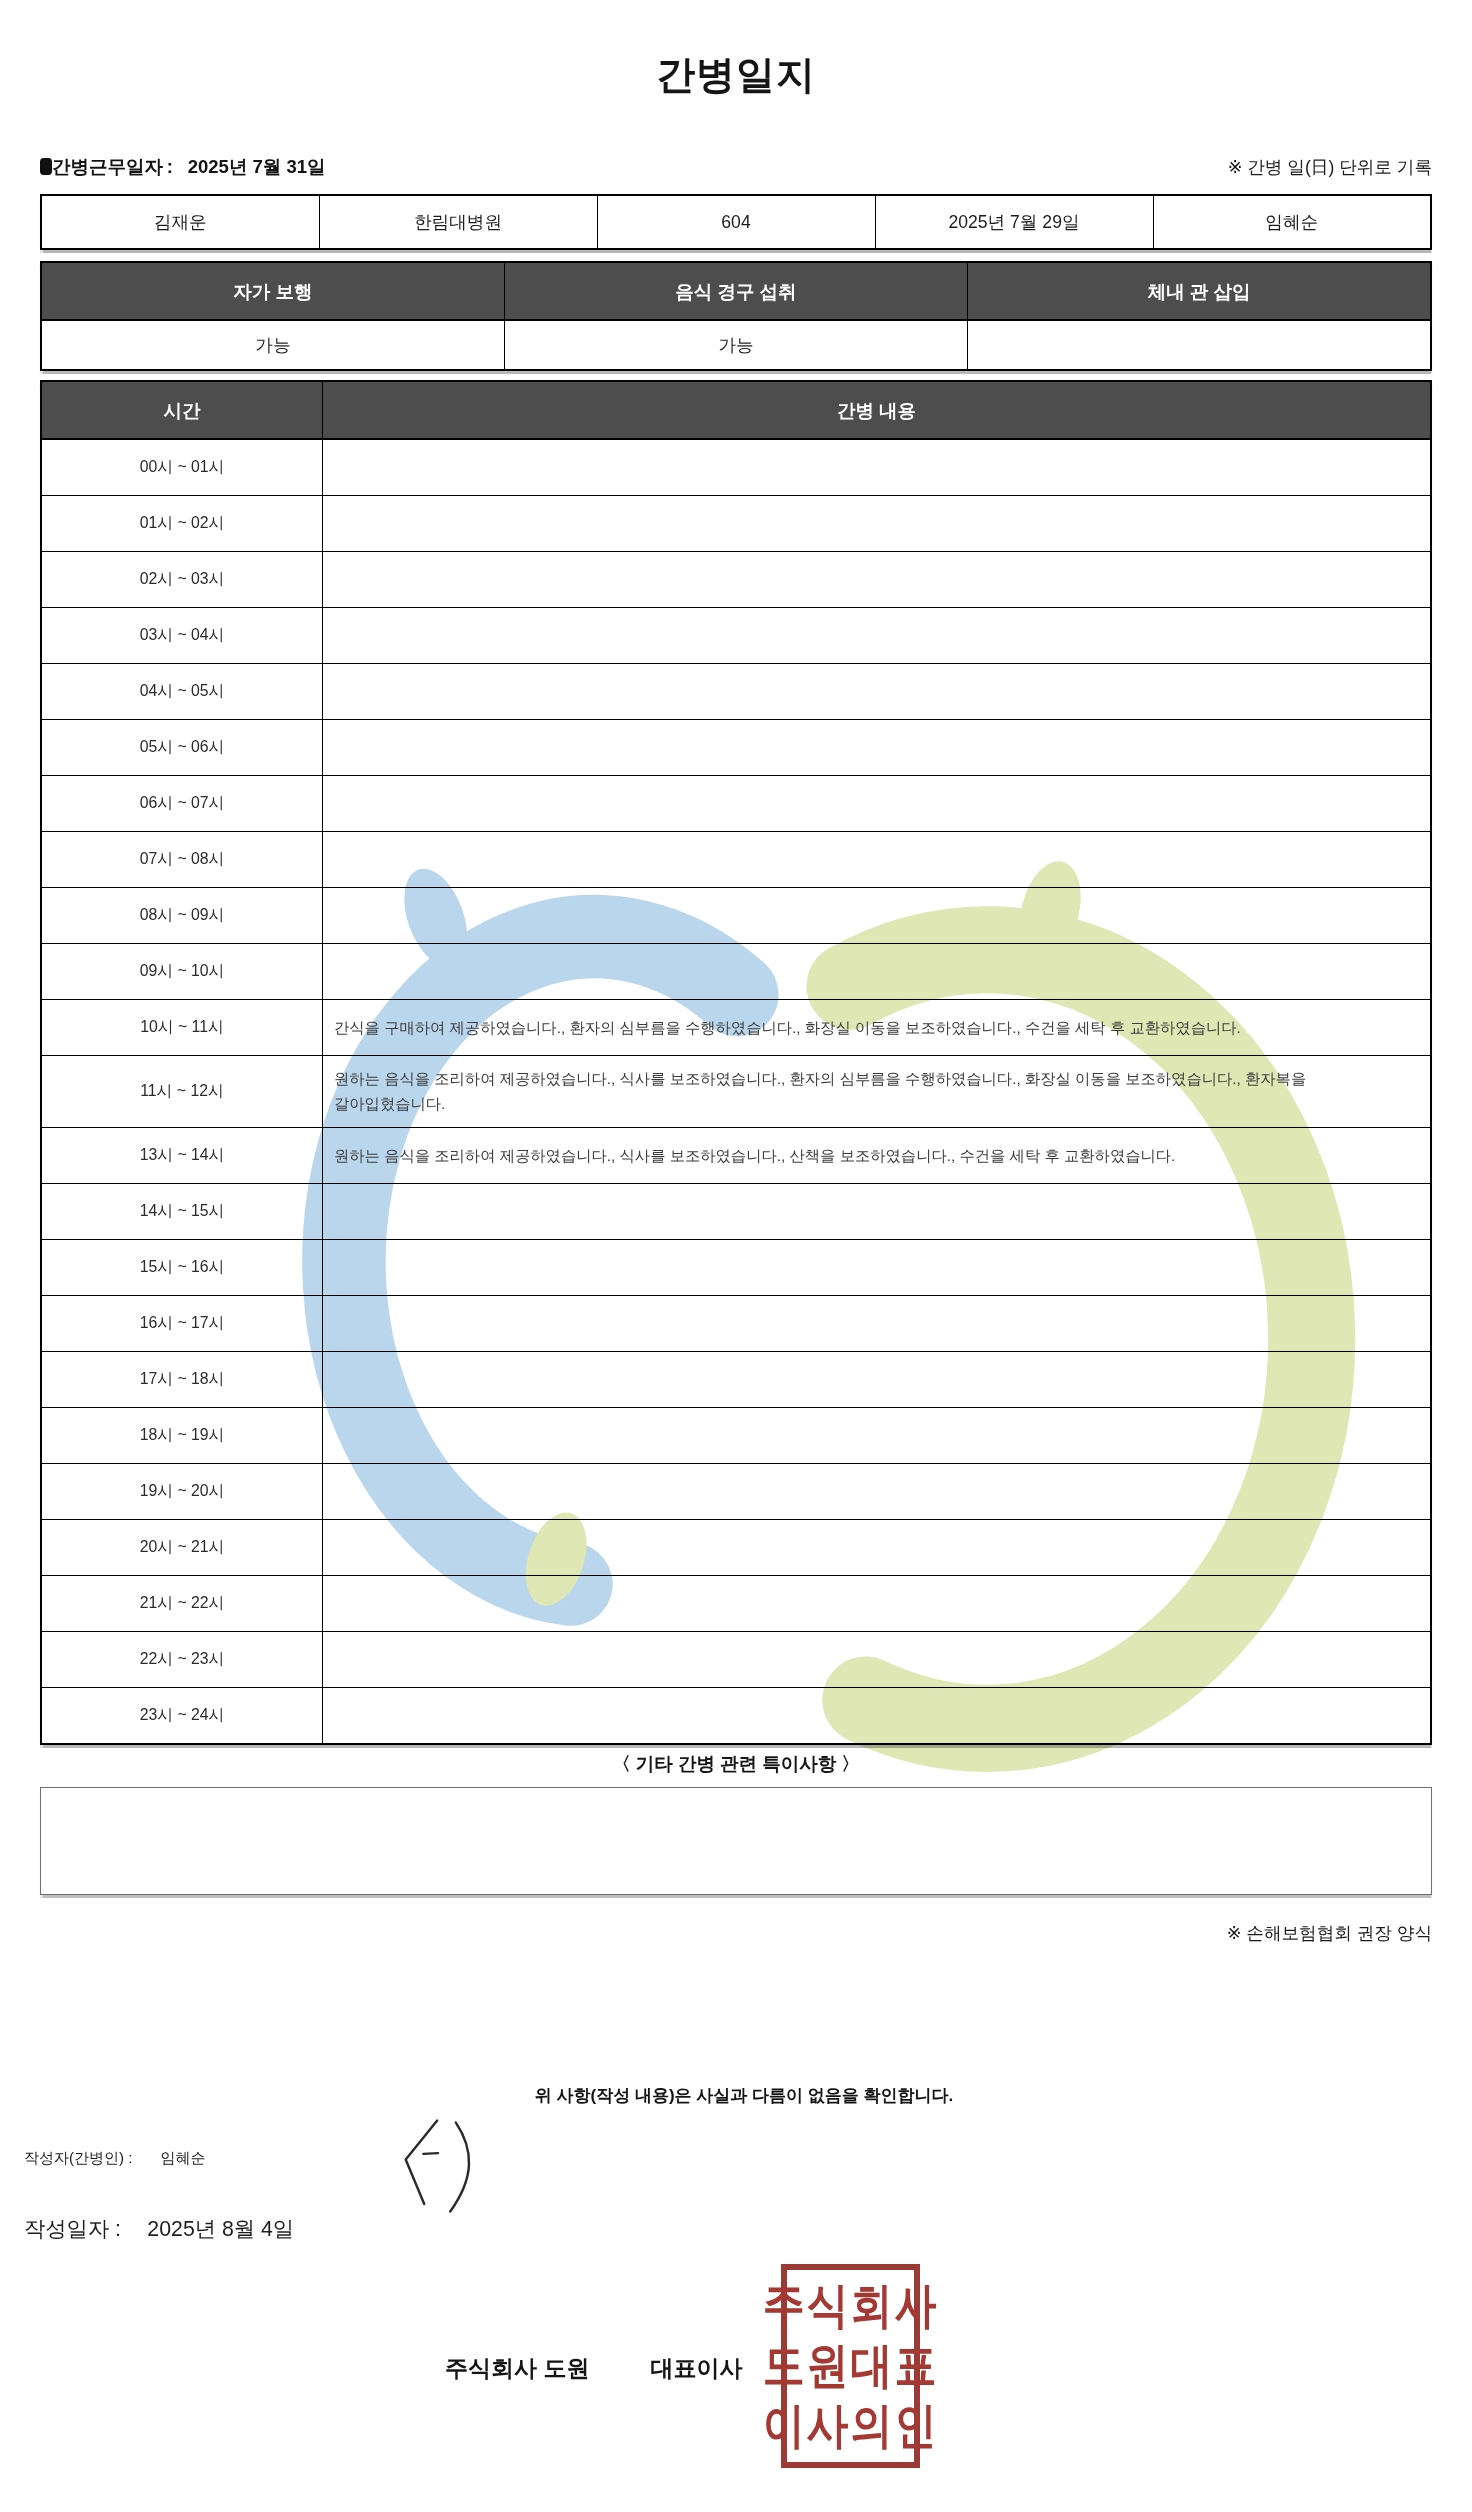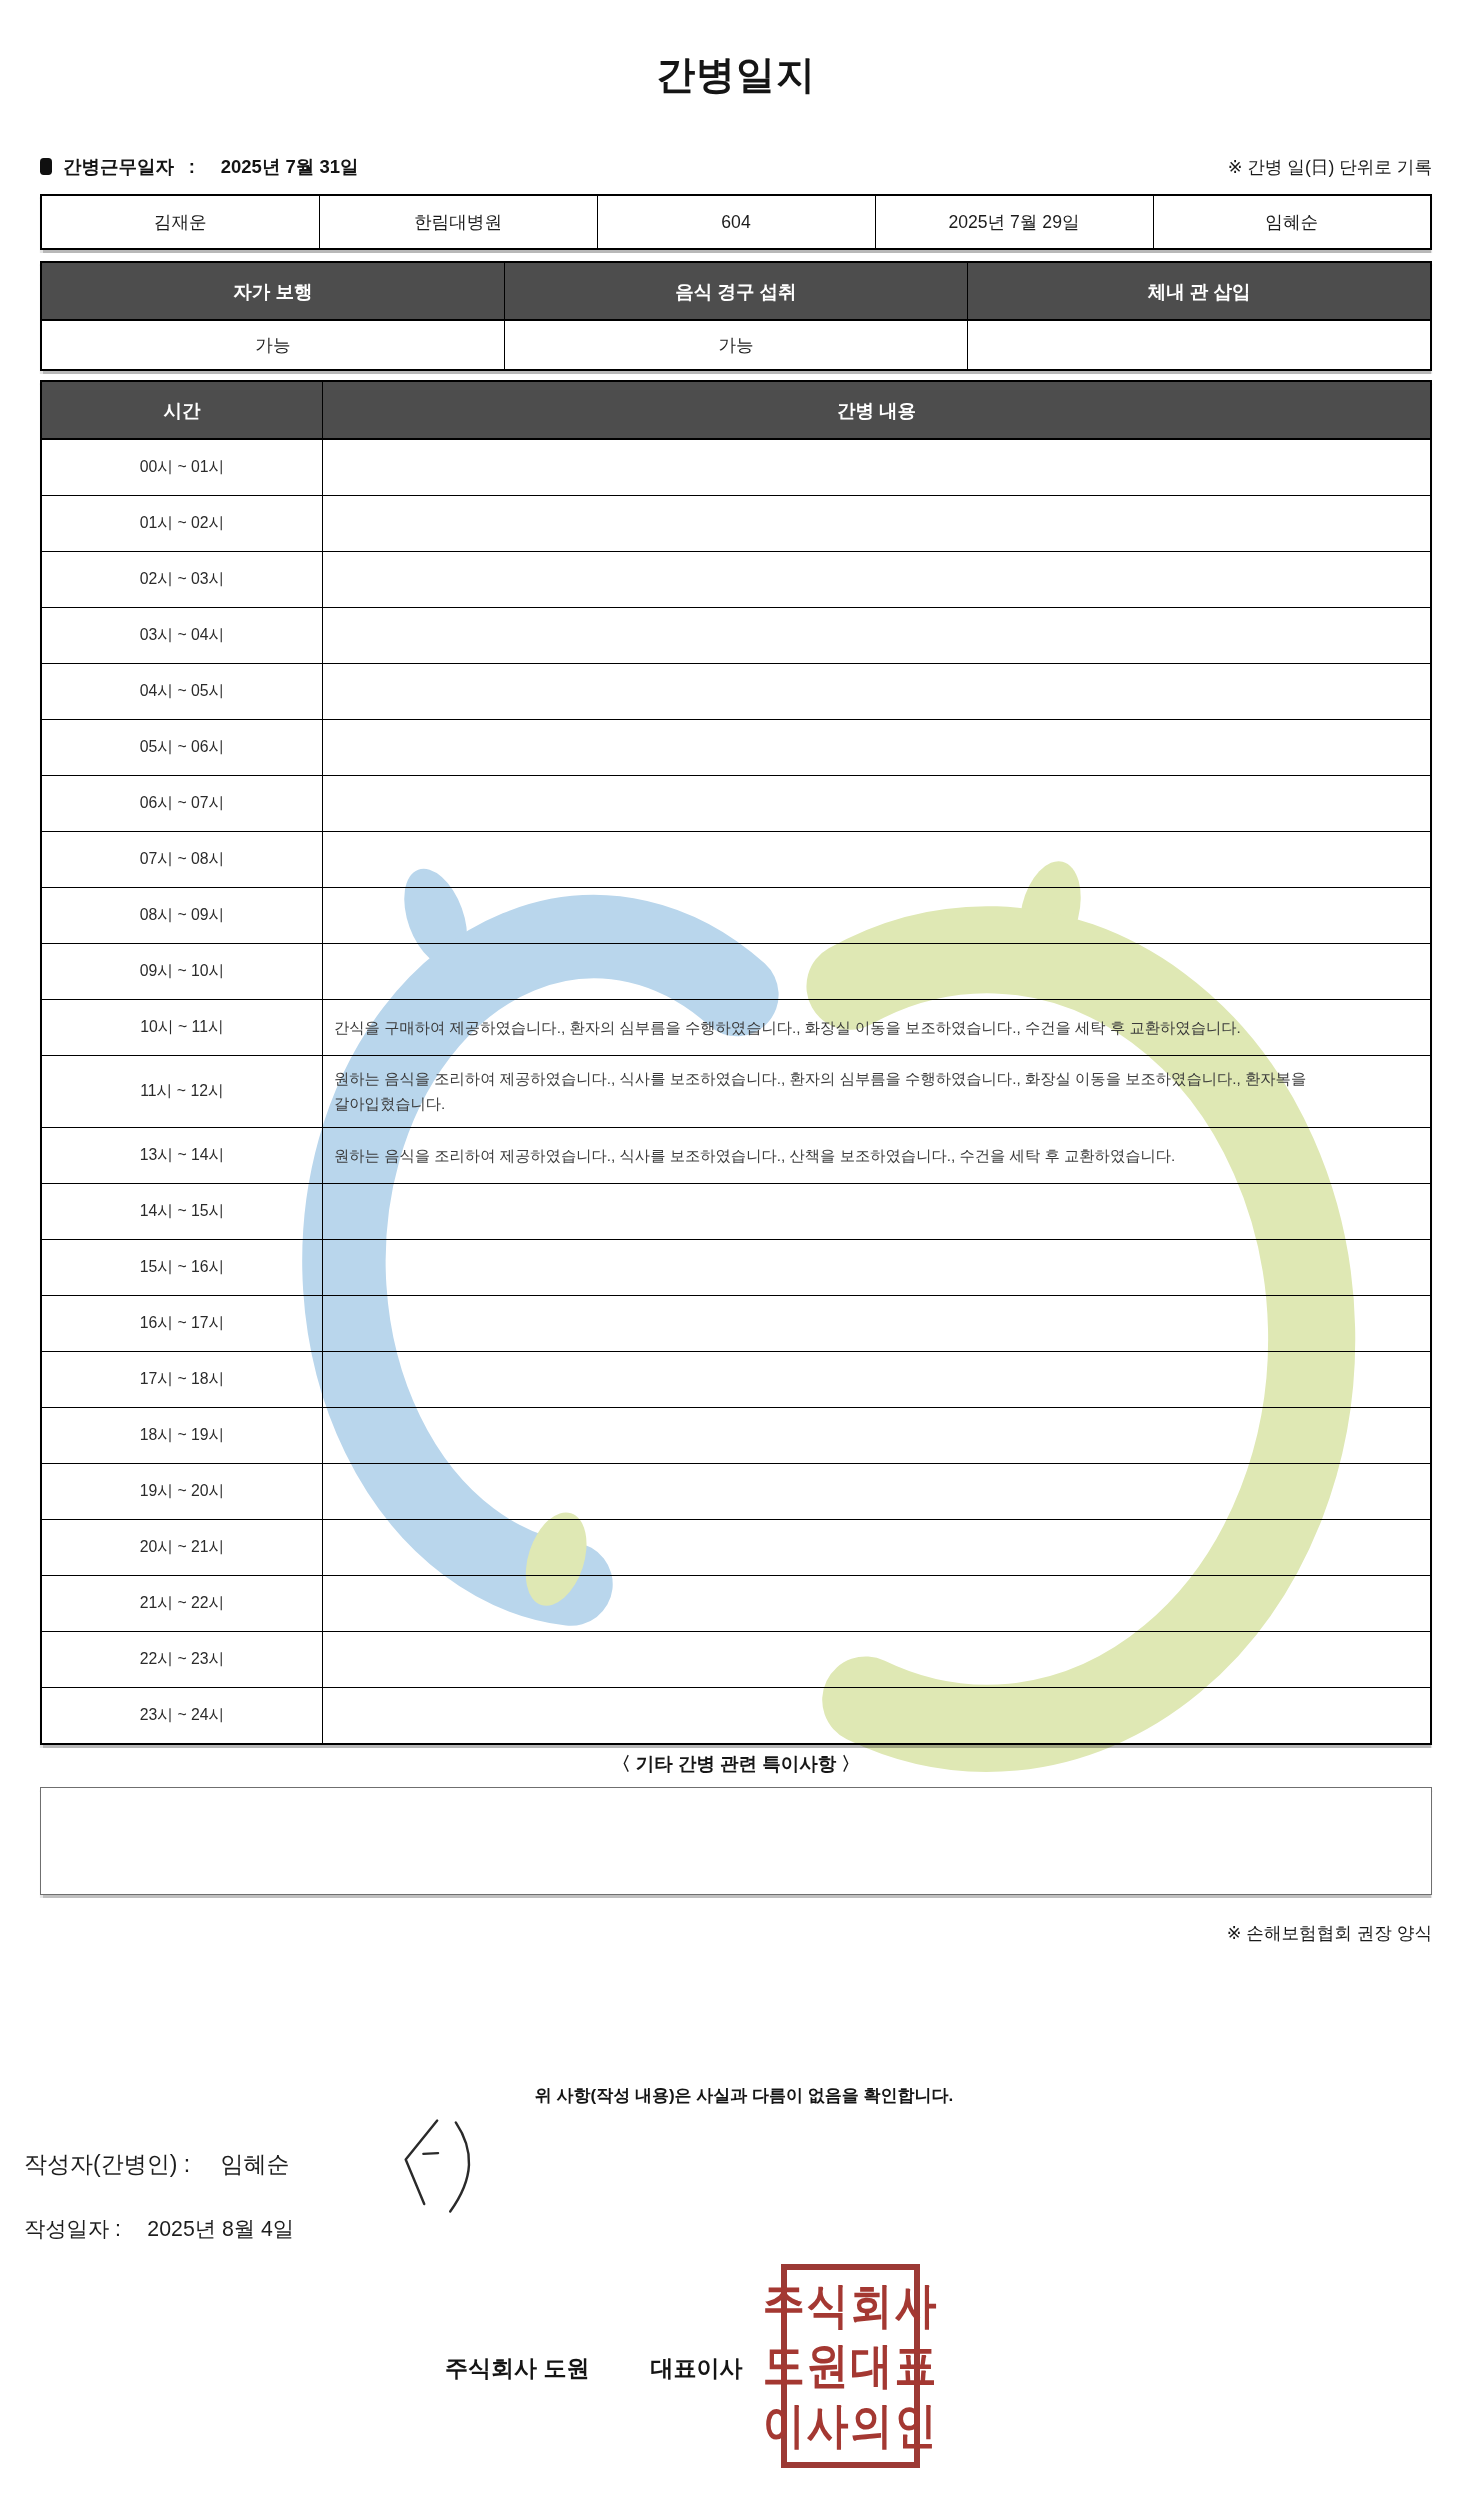--- a/index.html
+++ b/index.html
@@ -7,21 +7,21 @@
     width:1472px; height:2512px; position:relative; overflow:hidden;
     background:#ffffff; color:#111;
     font-family:"Liberation Sans","DejaVu Sans",sans-serif;
   }
   .watermark { position:absolute; left:0; top:0; width:1472px; height:2512px; z-index:0; pointer-events:none; }
   .page { position:relative; z-index:1; padding:0 40px; }
 
   .title { text-align:center; font-size:39px; font-weight:800; letter-spacing:0.9px; margin:48px 0 0 0; color:#151515; }
 
   .meta-row { display:flex; justify-content:space-between; align-items:flex-end; margin-top:52px; font-size:18.5px; }
-  .meta-left { display:flex; align-items:center; gap:11px; font-weight:600; color:#141414; }
+  .meta-left { display:flex; align-items:center; gap:0; font-weight:600; color:#141414; }
   .bullet-square { width:12px; height:16.7px; background:#101010; border-radius:3.7px; display:inline-block; }
   .meta-left .colon { margin:0 5.6px 0 3.7px; }
   .meta-left .val { margin-left:9.3px; }
   .meta-right { font-size:17.6px; color:#1a1a1a; font-weight:500; }
 
   table { width:100%; border-collapse:collapse; table-layout:fixed; background:transparent; }
   .tbl { border:2.8px solid #000; box-shadow:0 2.8px 0.9px rgba(0,0,0,0.28); }
   th { background:#4d4d4d; color:#fff; font-weight:700; font-size:18.5px; height:54px; border:1.9px solid #000; border-bottom:2.8px solid #000; }
   td { border:1.9px solid #000; }
 
@@ -34,21 +34,21 @@
   .t3 th.col-time { width:20%; }
   .t3 td.time-cell { height:53px; text-align:center; font-size:15.8px; color:#2b2b2b;border-radius:13px; }
   .t3 td.content-cell { font-size:15.3px; color:#3a3a3a; padding:11px 11px; word-break:keep-all; line-height:1.6; text-align:left; }
 
   .notes-title { text-align:center; font-weight:700; font-size:18.5px; margin-top:6px; color:#161616; }
   .notes-box { margin-top:11px; height:106px; border:1.9px solid #6f6f6f; background:#fff; box-shadow:0 2.8px 0.9px rgba(0,0,0,0.25); }
   .form-note { text-align:right; font-size:17.6px; margin-top:26px; font-weight:500; color:#1a1a1a; }
 
   .abs { position:absolute; z-index:2; }
   .confirmation { left:16px; right:0; top:2084px; text-align:center; font-size:17px; font-weight:700; color:#141414; }
-  .writer-line { left:24px; top:2149px; font-size:23px; color:#1d1d1d; }
+  .writer-line { left:24px; top:2149px; font-size:15px; color:#1d1d1d; }
   .writer-line .name { margin-left:24px; }
   .signature { left:389px; top:2115px; }
   .date-line { left:24px; top:2214px; font-size:21.3px; color:#1d1d1d; }
   .date-line .val { margin-left:20.4px; }
   .company-line { left:445px; top:2353px; font-size:23px; font-weight:700; color:#141414; display:flex; gap:61px; }
 
   .stamp { left:781px; top:2264px; width:139px; height:204px; border:6.5px solid #9c3a35; box-sizing:border-box;
            display:flex; flex-direction:column; justify-content:space-around; align-items:center; padding:5.6px 1.9px; background:transparent; }
   .stamp-row { font-size:42px; font-weight:800; color:#a43832; letter-spacing:1.9px; line-height:1;
                transform:scaleY(1.15); white-space:nowrap; font-family:"Liberation Sans","DejaVu Sans",sans-serif; }

